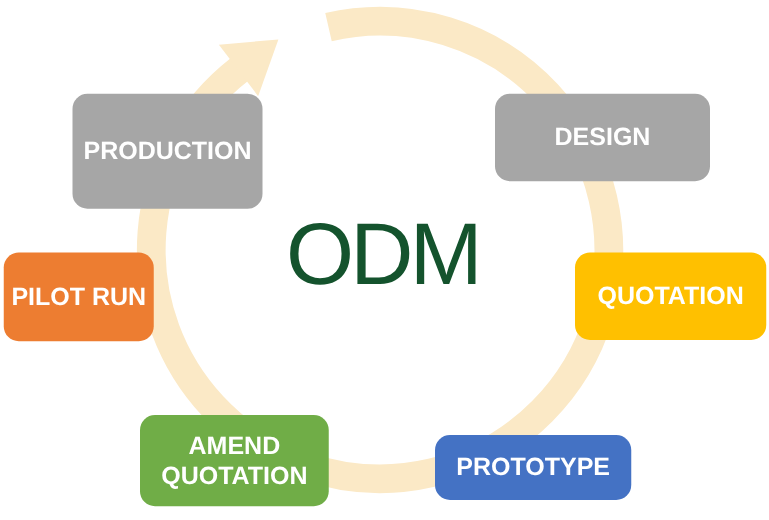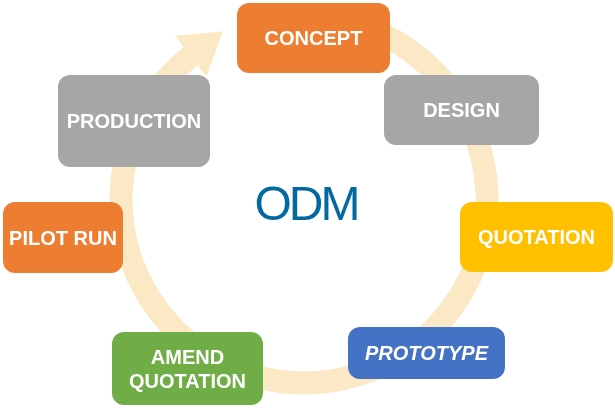--- a/index.html
+++ b/index.html
@@ -25,64 +25,63 @@
   }
   .center-label {
     position: absolute;
     left: 200px;
     top: 158px;
     width: 212px;
     height: 90px;
     display: flex;
     align-items: center;
     justify-content: center;
-    font-size: 48px;
+    font-size: 70px;
     font-weight: 400;
     letter-spacing: -3px;
-    color: #0369a1;
+    color: #14532d;
     z-index: 1;
   }
   .stage {
     position: absolute;
     border-radius: 12px;
     display: flex;
     align-items: center;
     justify-content: center;
     text-align: center;
     color: #ffffff;
     font-weight: 700;
     font-size: 20px;
     line-height: 1.2;
     white-space: pre-line;
     z-index: 2;
   }
   .s-concept    { left: 237px; top: 3px;   width: 153px; height: 70px; }
-  .s-design     { left: 384px; top: 75px;  width: 155px; height: 70px; }
+  .s-design     { left: 396px; top: 75px;  width: 172px; height: 70px; }
   .s-quotation  { left: 460px; top: 202px; width: 153px; height: 70px; }
-  .s-prototype  { left: 348px; top: 327px; width: 157px; height: 52px; font-style: italic; }
+  .s-prototype  { left: 348px; top: 348px; width: 157px; height: 52px; }
   .s-amend      { left: 112px; top: 332px; width: 151px; height: 73px; }
   .s-pilot      { left: 3px;   top: 202px; width: 120px; height: 71px; }
   .s-production { left: 58px;  top: 75px;  width: 152px; height: 92px; }
 </style>
 </head>
 <body>
 
 <div class="canvas">
 
   <svg class="ring-svg" viewBox="0 0 615 416">
     <path d="M 262.8 21.7
              A 183 183 0 0 1 479.0 253.5
              A 183 183 0 0 1 170.2 324.8
              A 183 183 0 0 1 191.3 55.8" fill="none" stroke="#FBE9C6" stroke-width="23"></path>
     <polygon points="175.1,35.7 206.5,76.9 222.7,31.6" fill="#FBE9C6"></polygon>
   </svg>
 
   <div class="center-label">ODM</div>
 
-  <div class="stage s-concept" style="background-color: rgb(237, 125, 49);">CONCEPT</div>
 
   <div class="stage s-design" style="background-color: rgb(166, 166, 166);">DESIGN</div>
 
   <div class="stage s-quotation" style="background-color: rgb(255, 192, 0);">QUOTATION</div>
 
   <div class="stage s-prototype" style="background-color: rgb(68, 114, 196);">PROTOTYPE</div>
 
   <div class="stage s-amend" style="background-color: rgb(112, 173, 71);">AMEND
 QUOTATION</div>
 

